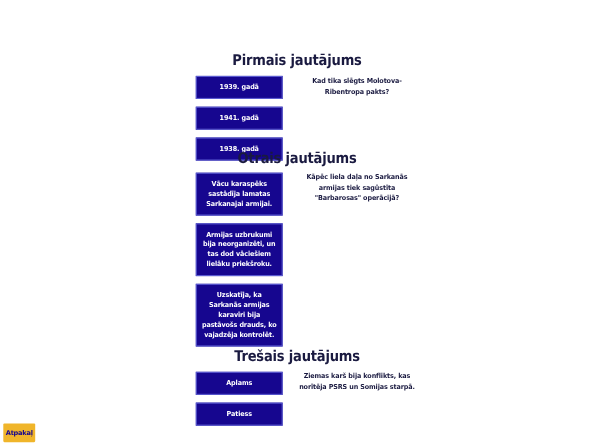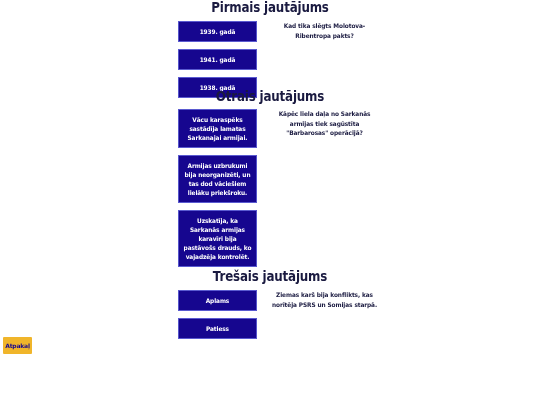--- a/index.html
+++ b/index.html
@@ -12,20 +12,21 @@
     background: #ffffff;
     font-family: "DejaVu Sans", sans-serif;
     overflow: hidden;
     position: relative;
   }
 
   .quiz-root {
     position: relative;
     width: 540px;
     height: 310px;
+    margin-top: 48px;
   }
 
   .section {
     position: relative;
     width: 100%;
   }
 
   .section-heading {
     text-align: center;
     color: #1a1a40;

